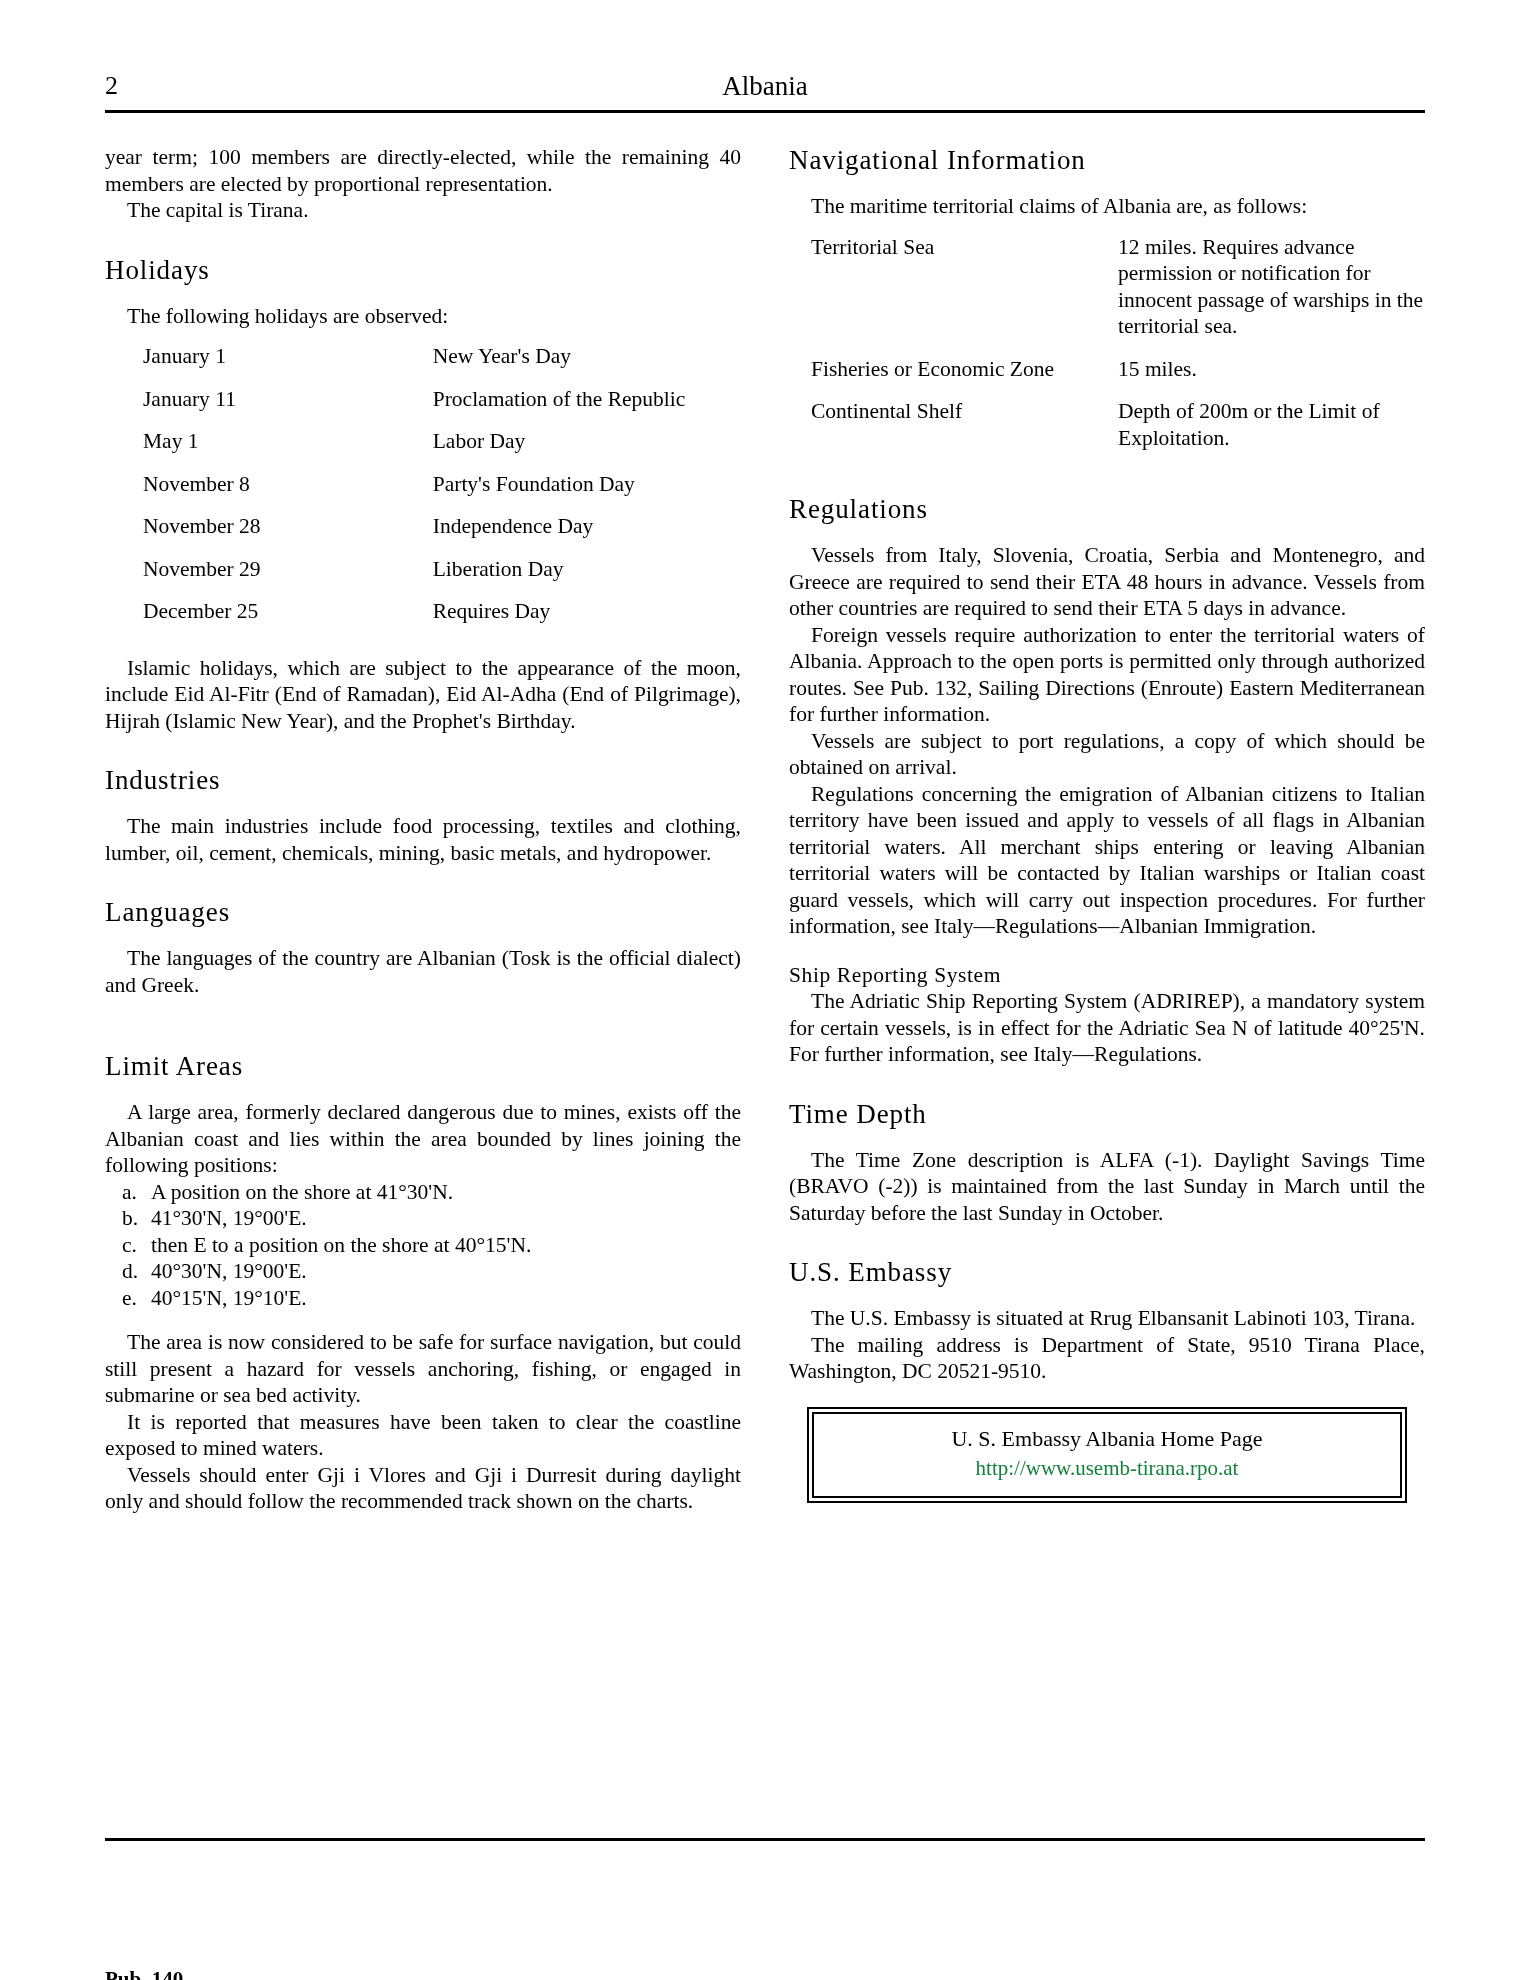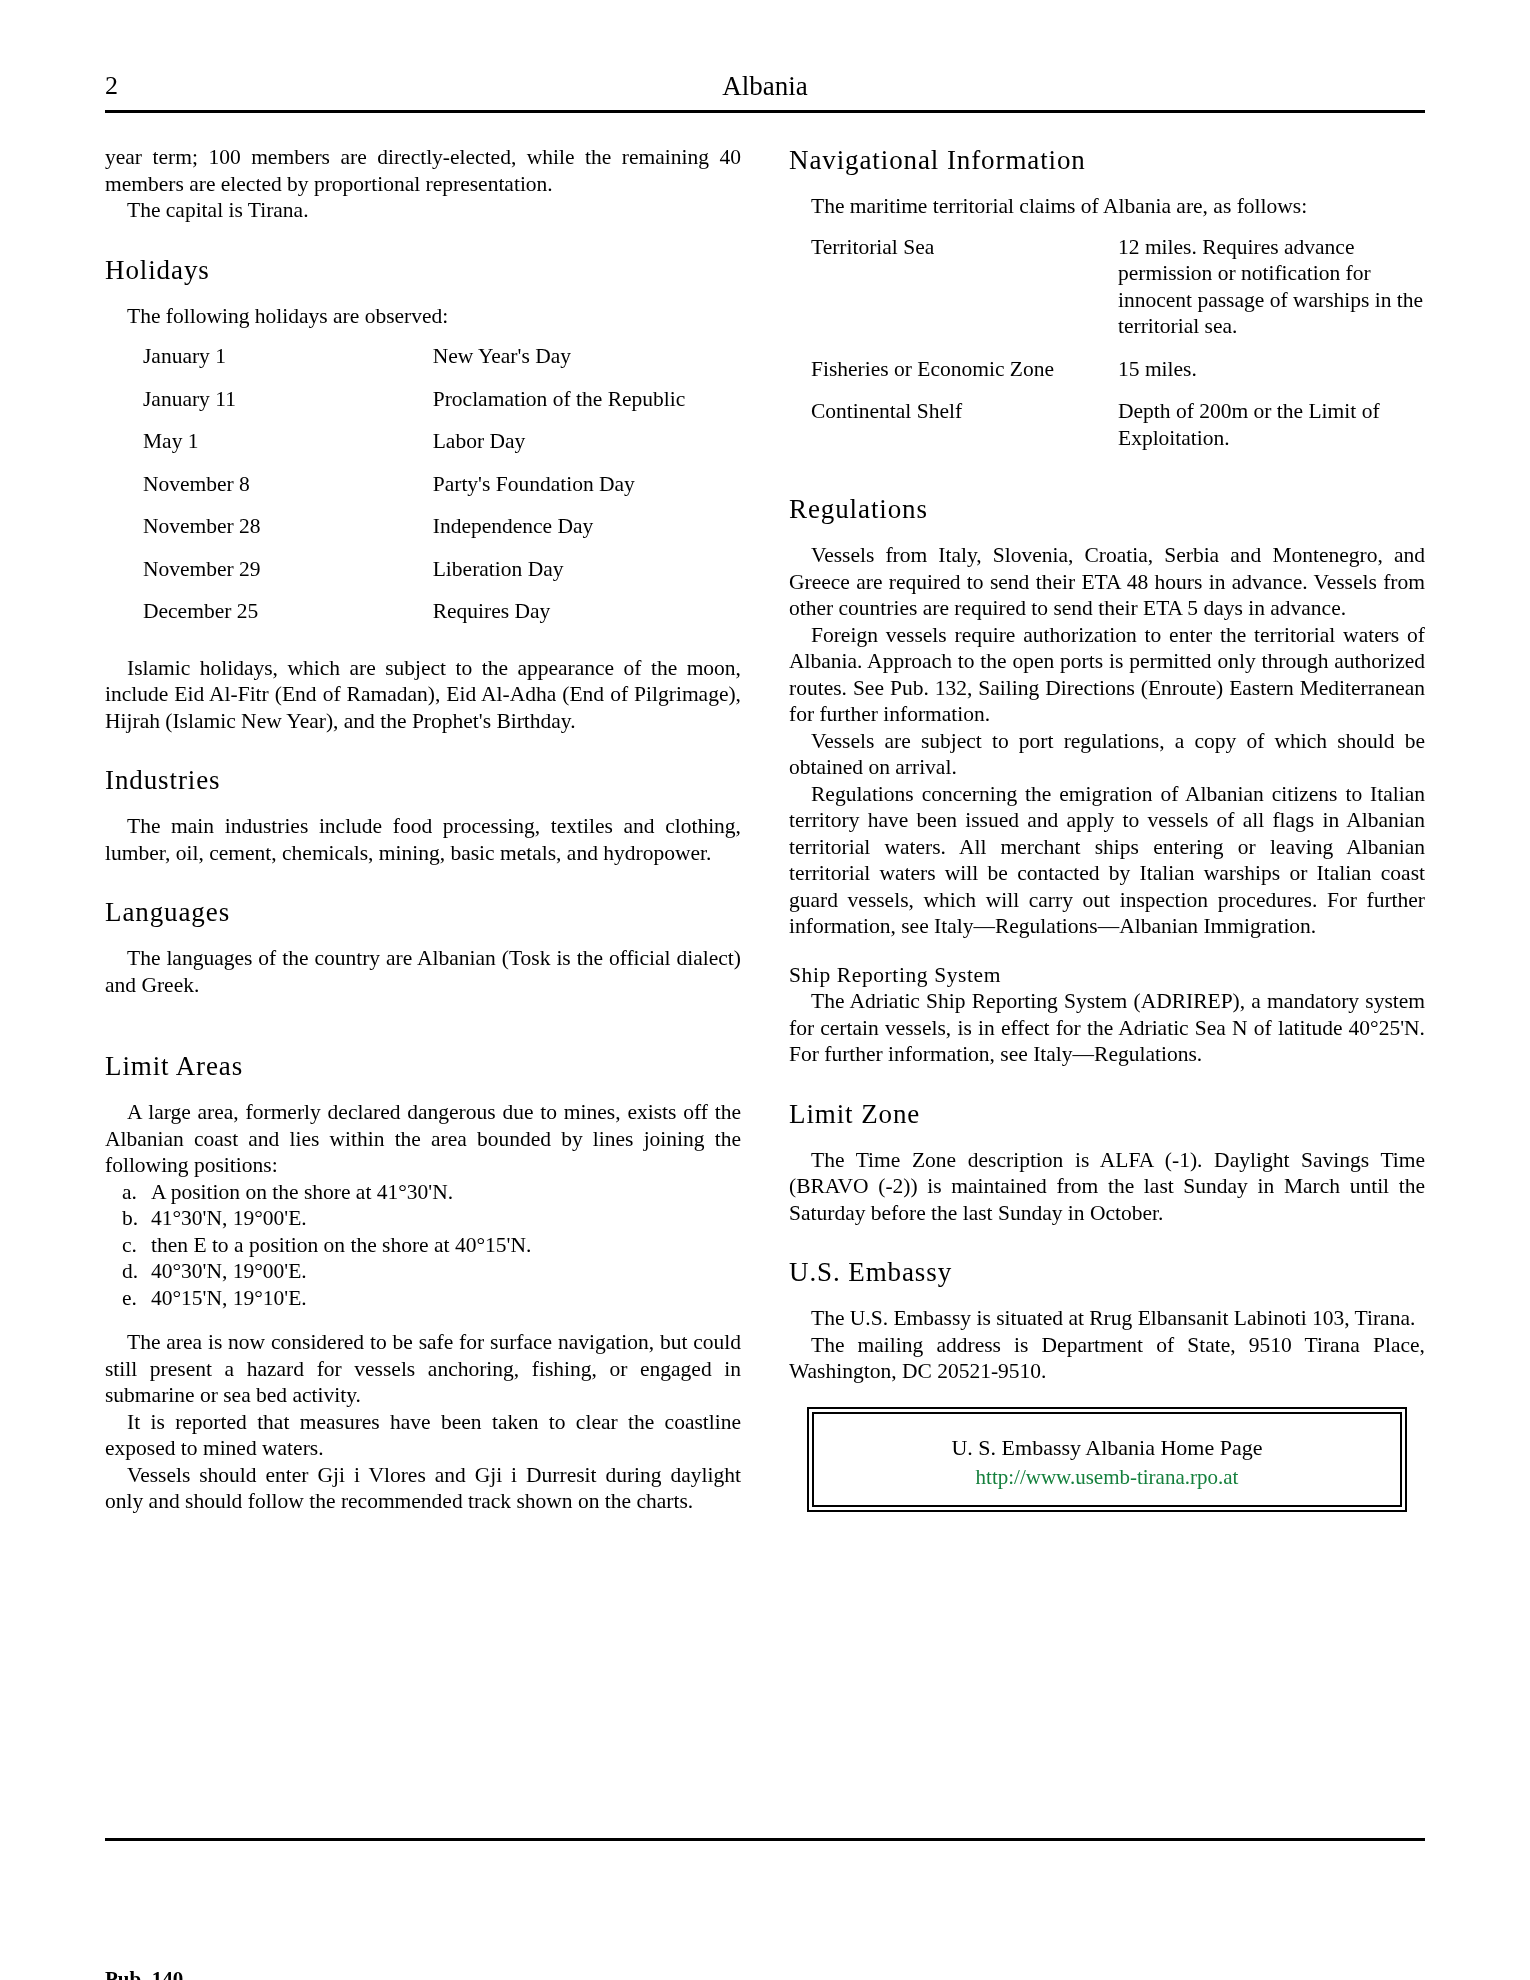--- a/index.html
+++ b/index.html
@@ -148,21 +148,21 @@
   }
 
   
   .embassy-box-outer {
     border: 2px solid #000;
     margin: 22px 18px 0 18px;
     padding: 3px;
   }
   .embassy-box-inner {
     border: 2px solid #000;
-    padding: 20px 10px 14px 10px;
+    padding: 11px 10px 14px 10px;
     text-align: center;
   }
   .embassy-title {
     font-size: 22px;
     line-height: 28px;
   }
   .embassy-url {
     font-size: 21px;
     line-height: 27px;
     color: #1a1ad0;
@@ -315,21 +315,21 @@
 
         <h2 class="sec tight-top">Regulations</h2>
         <p class="indent">Vessels from Italy, Slovenia, Croatia, Serbia and Montenegro, and Greece are required to send their ETA 48 hours in advance. Vessels from other countries are required to send their ETA 5 days in advance.</p>
         <p class="indent">Foreign vessels require authorization to enter the territorial waters of Albania. Approach to the open ports is permitted only through authorized routes. See Pub. 132, Sailing Directions (Enroute) Eastern Mediterranean for further information.</p>
         <p class="indent">Vessels are subject to port regulations, a copy of which should be obtained on arrival.</p>
         <p class="indent">Regulations concerning the emigration of Albanian citizens to Italian territory have been issued and apply to vessels of all flags in Albanian territorial waters. All merchant ships entering or leaving Albanian territorial waters will be contacted by Italian warships or Italian coast guard vessels, which will carry out inspection procedures. For further information, see Italy—Regulations—Albanian Immigration.</p>
 
         <h3 class="subsec">Ship Reporting System</h3>
         <p class="indent">The Adriatic Ship Reporting System (ADRIREP), a mandatory system for certain vessels, is in effect for the Adriatic Sea N of latitude 40°25'N. For further information, see Italy—Regulations.</p>
 
-        <h2 class="sec">Limit Zone</h2>
+        <h2 class="sec">Time Depth</h2>
         <p class="indent">The Time Zone description is ALFA (-1). Daylight Savings Time (BRAVO (-2)) is maintained from the last Sunday in March until the Saturday before the last Sunday in October.</p>
 
         <h2 class="sec">U.S. Embassy</h2>
         <p class="indent">The U.S. Embassy is situated at Rrug Elbansanit Labinoti 103, Tirana.</p>
         <p class="indent">The mailing address is Department of State, 9510 Tirana Place, Washington, DC 20521-9510.</p>
 
         <div class="embassy-box-outer">
           <div class="embassy-box-inner">
             <div class="embassy-title">U. S. Embassy Albania Home Page</div>
             <a class="embassy-url" href="#" style="color: #15803d;">http://www.usemb-tirana.rpo.at</a>

